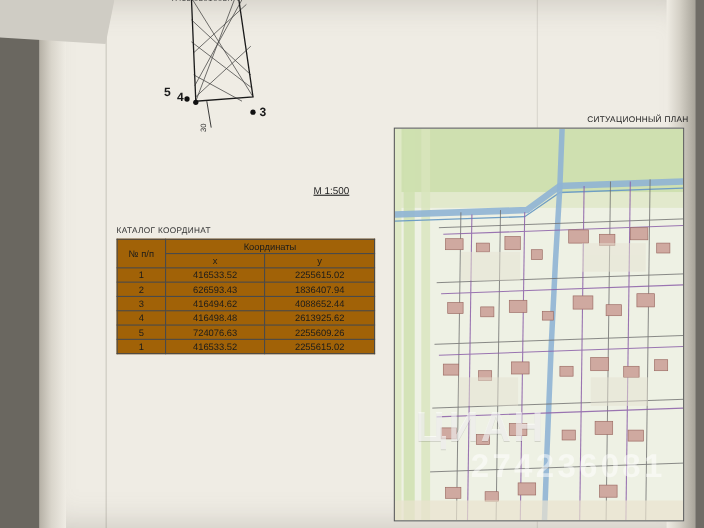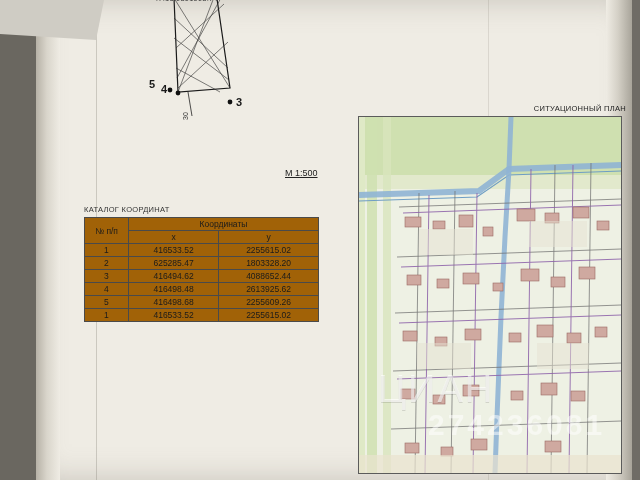--- a/index.html
+++ b/index.html
@@ -41,21 +41,21 @@
   }
   .parcel svg{position:absolute;left:0;top:0;}
   .pt-label{position:absolute;font-size:11px;color:#1a1a1a;font-weight:bold;}
   .dim-label{
     position:absolute;font-size:7px;color:#333;
     transform:rotate(-90deg);transform-origin:left top;white-space:nowrap;
   }
   .scale-label{position:absolute;left:285px;top:168px;font-size:9px;color:#222;text-decoration:underline;}
 
   
-  .catalog{position:absolute;left:84px;top:205px;width:212px;}
+  .catalog{position:absolute;left:106px;top:205px;width:212px;}
   .catalog-title{font-size:7.5px;color:#333;letter-spacing:.3px;margin-bottom:3px;}
   table.coords{
     border-collapse:collapse;width:235px;background:#a16207;
     font-size:8.5px;color:#1b1b1b;
   }
   table.coords td,table.coords th{
     border:1px solid #4a4a4a;padding:1px 2px;text-align:center;font-weight:normal;
   }
   .col-n{width:42px;}
   .col-x{width:90px;}
@@ -67,21 +67,21 @@
     font-size:7.5px;color:#222;letter-spacing:.3px;
   }
   .situ{
     position:absolute;left:358px;top:116px;width:262px;height:356px;
     background:#eef0e6;border:1px solid #5b5b5b;overflow:hidden;
   }
   .situ svg{display:block;}
   
   .wm{
     position:absolute;left:378px;top:368px;width:250px;
-    font-size:38px;font-weight:normal;color:rgba(255,255,255,.62);
+    font-size:38px;font-weight:bold;color:rgba(255,255,255,.62);
     letter-spacing:2px;pointer-events:none;
     text-shadow:0 1px 0 rgba(0,0,0,.12);
   }
   .wm2{
     position:absolute;left:382px;top:408px;width:250px;
     font-size:30px;font-weight:bold;color:rgba(255,255,255,.50);
     letter-spacing:3px;pointer-events:none;margin-left:46px;
   }
   
   .corner{
@@ -150,36 +150,36 @@
         <td class="col-x">x</td>
         <td class="col-y">y</td>
       </tr>
       <tr>
         <td>1</td>
         <td>416533.52</td>
         <td>2255615.02</td>
       </tr>
       <tr>
         <td>2</td>
-        <td>625285.47</td>
-        <td>1803328.20</td>
+        <td>626593.43</td>
+        <td>1836407.94</td>
       </tr>
       <tr>
         <td>3</td>
         <td>416494.62</td>
         <td>4088652.44</td>
       </tr>
       <tr>
         <td>4</td>
         <td>416498.48</td>
         <td>2613925.62</td>
       </tr>
       <tr>
         <td>5</td>
-        <td>416498.68</td>
+        <td>724076.63</td>
         <td>2255609.26</td>
       </tr>
       <tr>
         <td>1</td>
         <td>416533.52</td>
         <td>2255615.02</td>
       </tr>
     </tbody>
       </table>
   </div>

